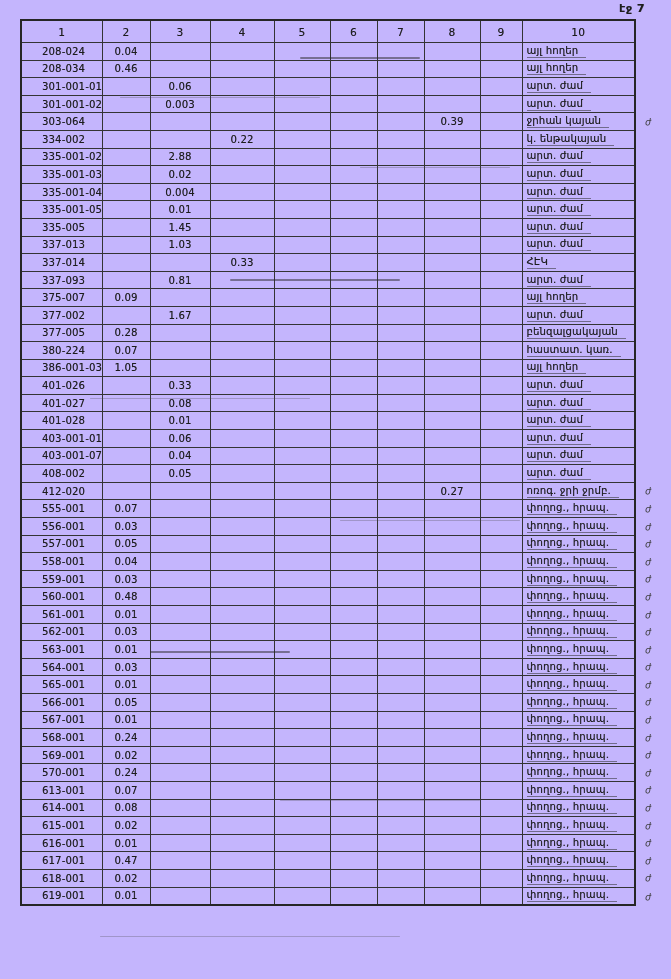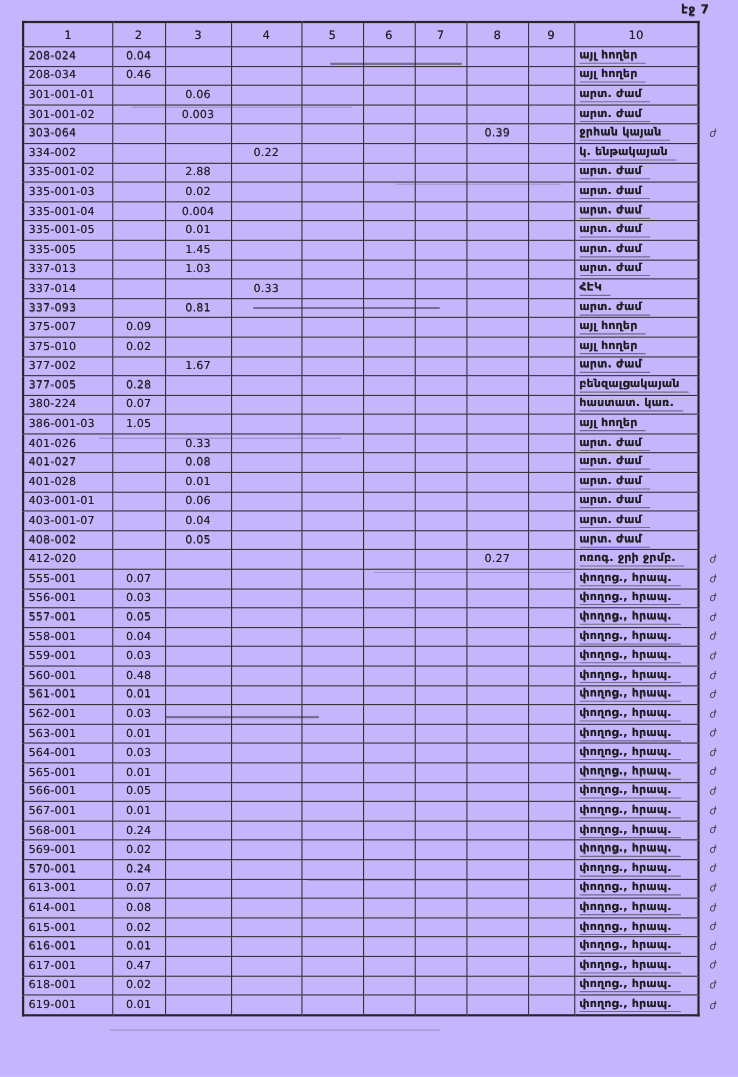--- a/index.html
+++ b/index.html
@@ -28,25 +28,25 @@
     padding:0 2px;
     overflow:hidden;white-space:nowrap;
     text-align:center;
     text-shadow:0.25px 0.25px 0 rgba(25,25,25,0.55);
     letter-spacing:0.2px;
   }
   thead th{
     font-weight:normal;font-size:10.5px;height:21px;
     border-top:2.4px solid #262626;
   }
-  td.col1{text-align:left;padding-left:4px;font-weight:500;}
+  td.col1{text-align:left;padding-left:20px;font-weight:500;}
   td.col1, th.col1{border-left:2.4px solid #262626;}
   td.col10, th.col10{border-right:2.4px solid #262626;}
   td.col10{
-    text-align:left;padding-left:4px;font-weight:700;
+    text-align:left;padding-left:4px;font-weight:400;
   }
   td.col10 .txt{
     display:inline-block;
     border-bottom:1px solid rgba(45,45,45,0.55);
     padding-right:8px;
     line-height:12px;
   }
   tr:last-child td:not(.note-col){border-bottom:2.4px solid #262626;}
   th.note-col, td.note-col{
     border:none;background:transparent;text-shadow:none;
@@ -288,33 +288,20 @@
           <td class="col4"></td>
           <td class="col5"></td>
           <td class="col6"></td>
           <td class="col7"></td>
           <td class="col8"></td>
           <td class="col9"></td>
           <td class="col10"><span class="txt">այլ հողեր</span></td>
           <td class="note-col"></td>
         </tr>
         <tr>
-          <td class="col1">375-010</td>
-          <td class="col2">0.02</td>
-          <td class="col3"></td>
-          <td class="col4"></td>
-          <td class="col5"></td>
-          <td class="col6"></td>
-          <td class="col7"></td>
-          <td class="col8"></td>
-          <td class="col9"></td>
-          <td class="col10"><span class="txt">այլ հողեր</span></td>
-          <td class="note-col"></td>
-        </tr>
-        <tr>
           <td class="col1">377-002</td>
           <td class="col2"></td>
           <td class="col3">1.67</td>
           <td class="col4"></td>
           <td class="col5"></td>
           <td class="col6"></td>
           <td class="col7"></td>
           <td class="col8"></td>
           <td class="col9"></td>
           <td class="col10"><span class="txt">արտ. ժամ</span></td>

